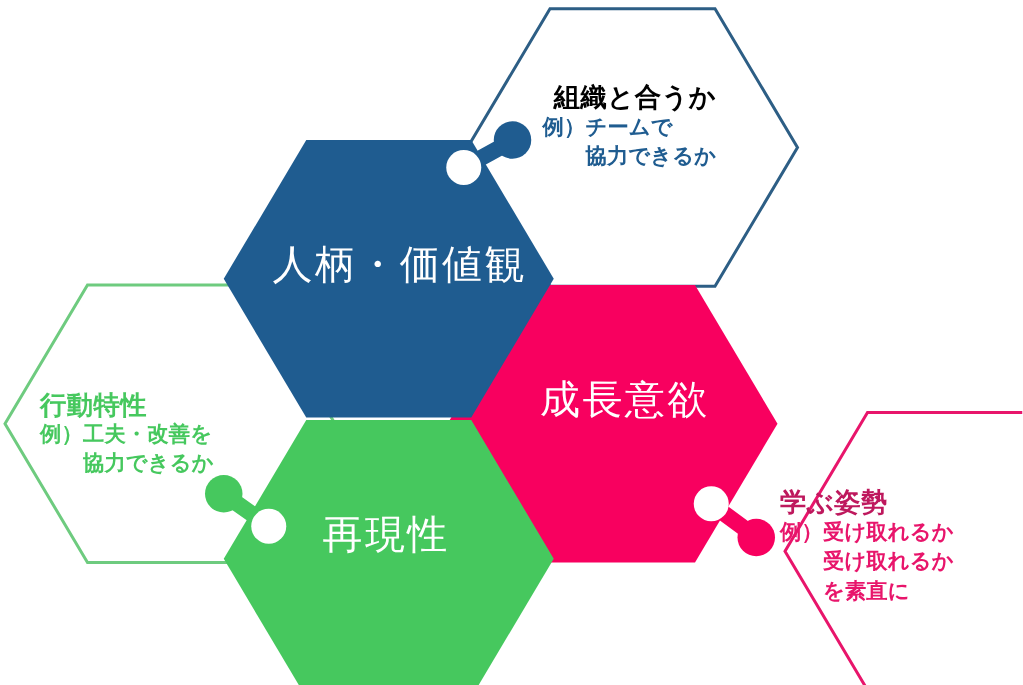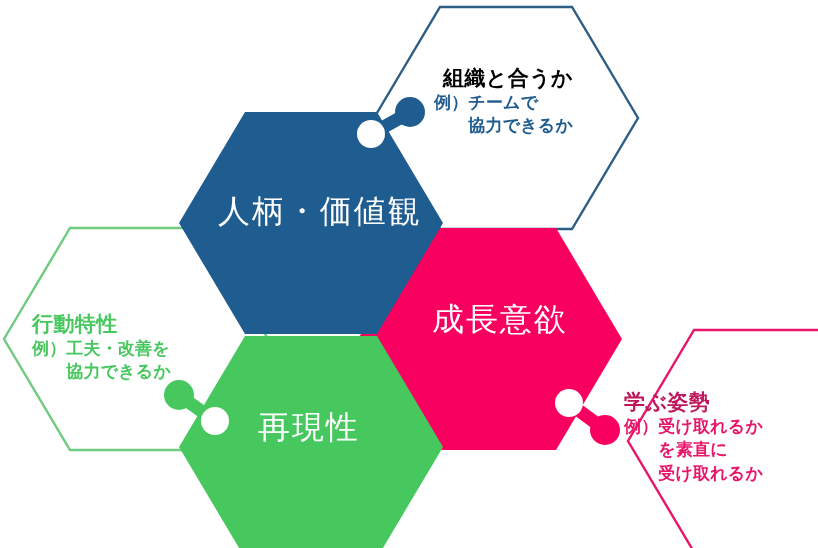--- a/index.html
+++ b/index.html
@@ -135,19 +135,19 @@
         <span>協力できるか</span>
       </span>
     </span>
   </div>
 
   <div class="note note-learn">
     <span class="note-title">学ぶ姿勢</span>
     <span class="note-body">
       <span class="ex">例）</span><span class="lines">
         <span>受け取れるか</span>
+        <span>受け取れるか</span>
         <span>を素直に</span>
-        <span>受け取れるか</span>
       </span>
     </span>
   </div>
 
 </div>
 
 </body></html>

